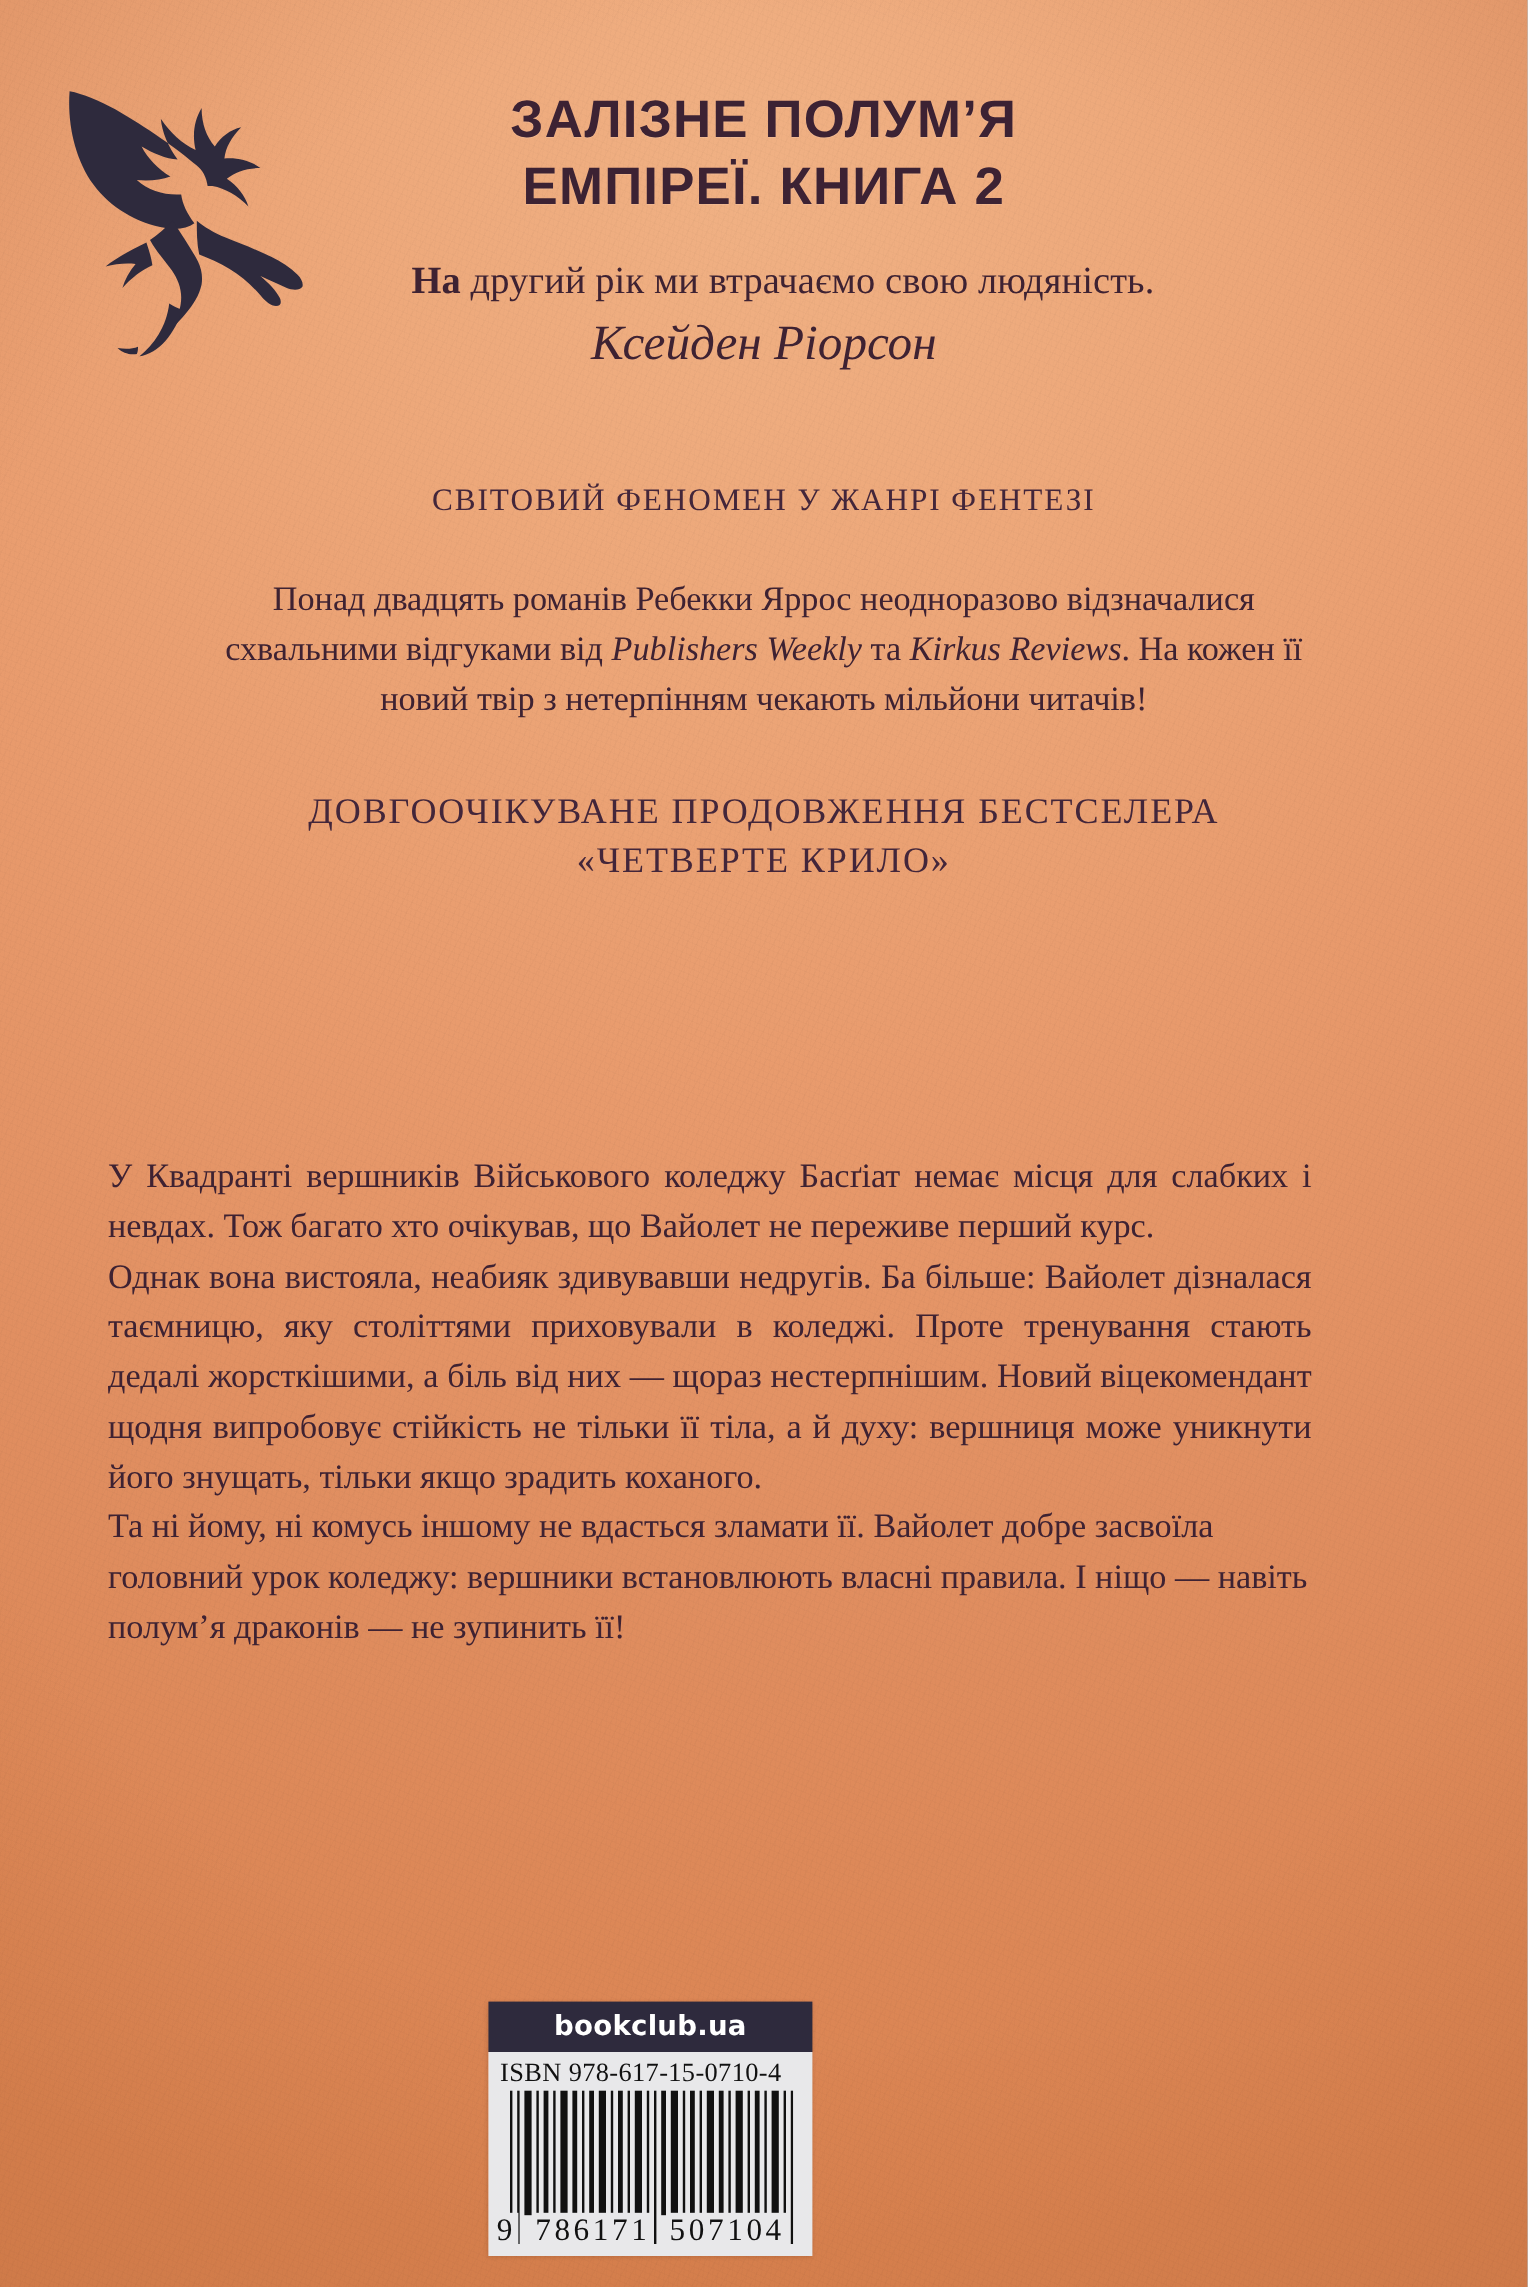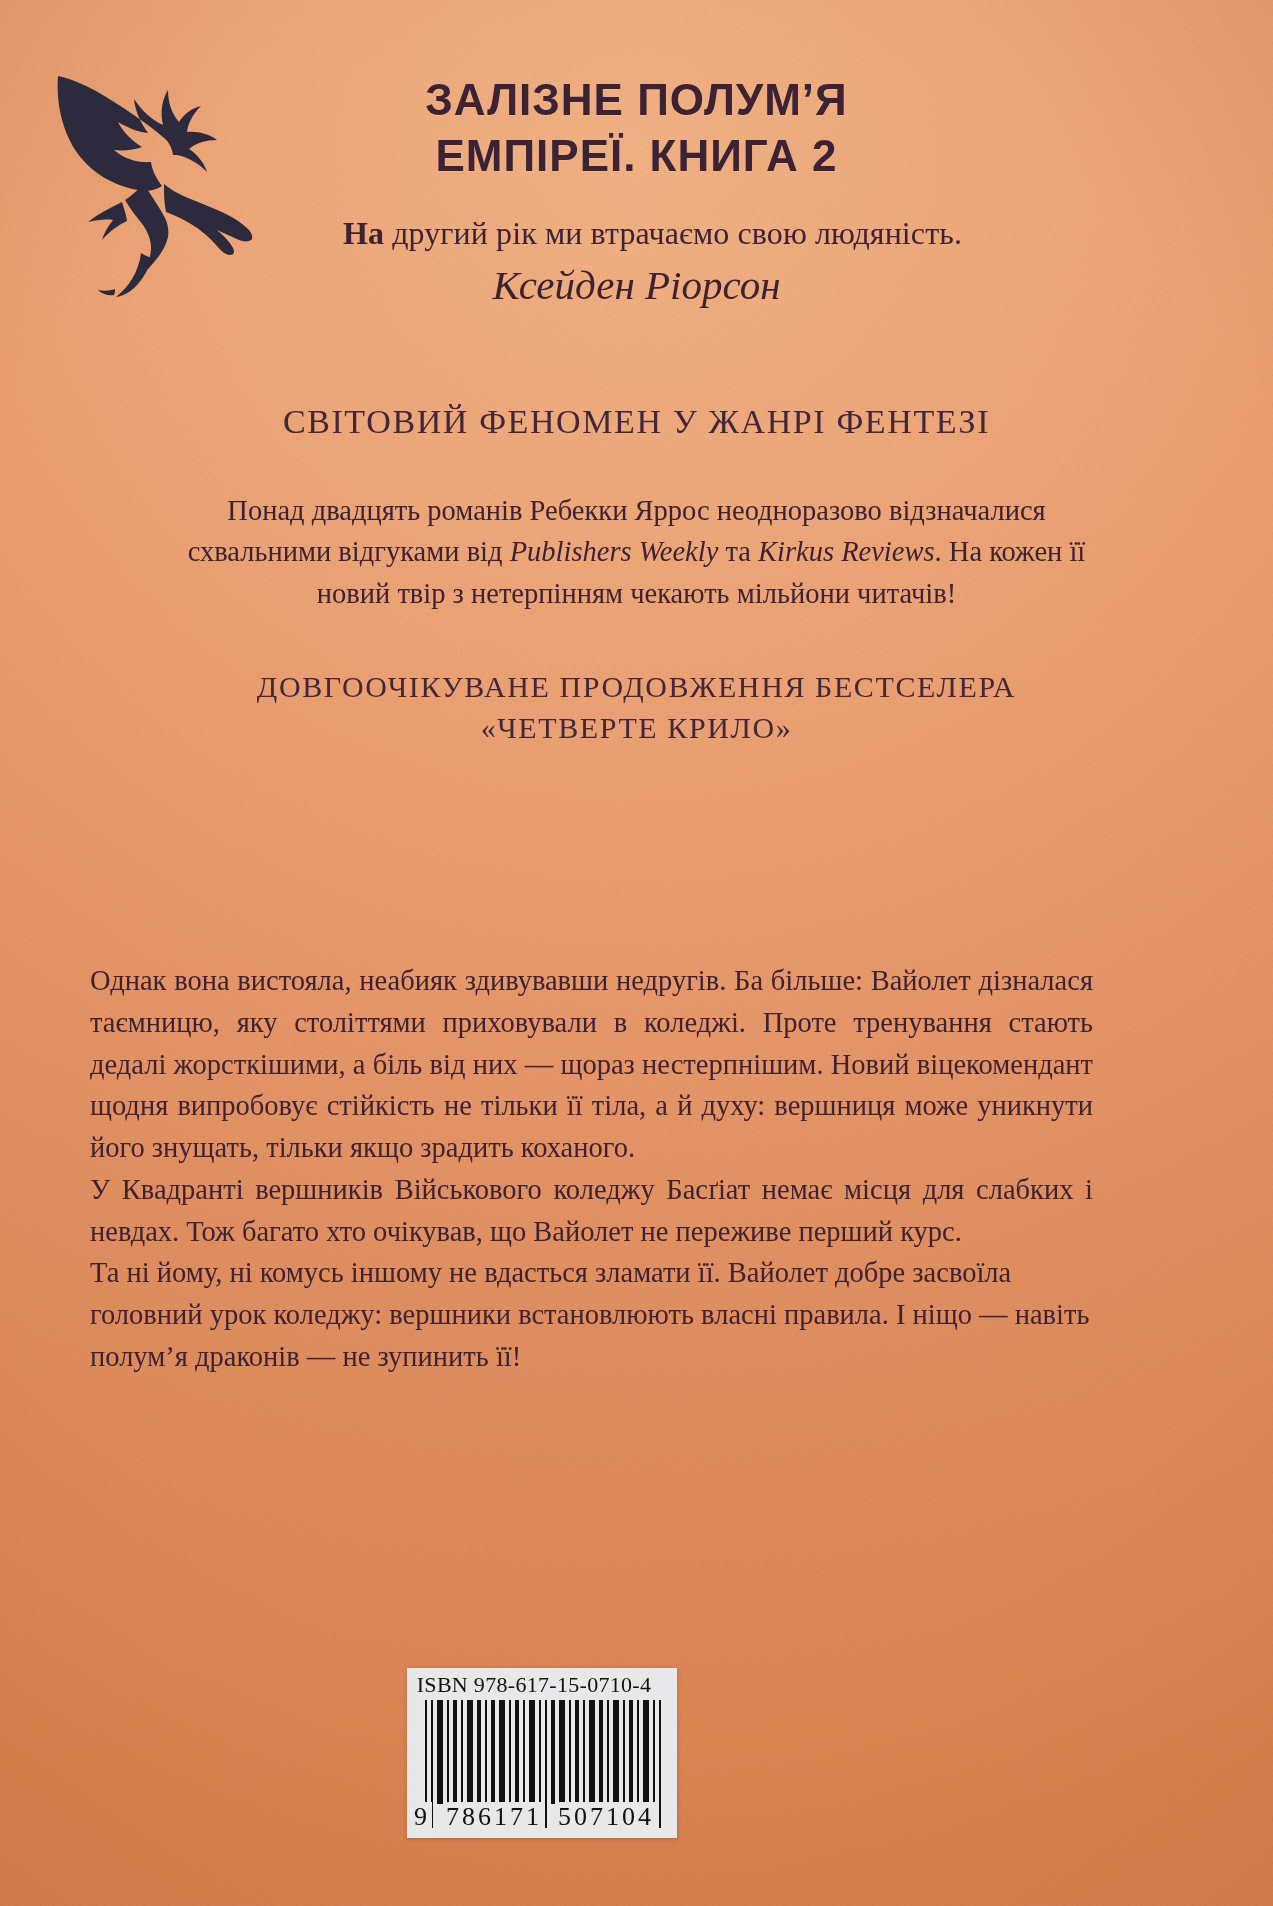--- a/index.html
+++ b/index.html
@@ -90,21 +90,21 @@
   
   .promo {
     position: absolute;
     left: 120px;
     width: 1033px;
     top: 400px;
     text-align: center;
     z-index: 4;
   }
   .promo-head {
-    font-size: 34px;
+    font-size: 26px;
     letter-spacing: 1.6px;
     line-height: 1.28;
     color: #43263a;
   }
   .promo-body {
     margin-top: 46px;
     font-size: 28.5px;
     line-height: 1.47;
     color: #3e2232;
     padding: 0 60px;
@@ -242,26 +242,29 @@
   <div class="promo">
     <div class="promo-head">СВІТОВИЙ ФЕНОМЕН У ЖАНРІ ФЕНТЕЗІ</div>
     <div class="promo-body"><span>Понад двадцять романів Ребекки Яррос неодноразово відзначалися схвальними відгуками від </span><i>Publishers Weekly</i><span> та </span><i>Kirkus Reviews</i><span>. На кожен її новий твір з нетерпінням чекають мільйони читачів!</span></div>
     <div class="promo-head2">
       <div>ДОВГООЧІКУВАНЕ ПРОДОВЖЕННЯ БЕСТСЕЛЕРА</div>
       <div>«ЧЕТВЕРТЕ КРИЛО»</div>
     </div>
   </div>
 
   <div class="blurb">
+    <p>У Квадранті вершників Військового коледжу Басґіат немає місця для слабких і невдах. Тож багато хто очікував, що Вайолет не переживе перший курс.</p>
     <p>Однак вона вистояла, неабияк здивувавши недругів. Ба більше: Вайолет дізналася таємницю, яку століттями приховували в коледжі. Проте тренування стають дедалі жорсткішими, а біль від них — щораз нестерпнішим. Новий віцекомендант щодня випробовує стійкість не тільки її тіла, а й духу: вершниця може уникнути його знущать, тільки якщо зрадить коханого.</p>
-    <p>У Квадранті вершників Військового коледжу Басґіат немає місця для слабких і невдах. Тож багато хто очікував, що Вайолет не переживе перший курс.</p>
     <p class="last-free">Та ні йому, ні комусь іншому не вдасться зламати її. Вайолет добре засвоїла головний урок коледжу: вершники встановлюють власні правила. І ніщо — навіть полум’я драконів — не зупинить її!</p>
   </div>
 
   <div id="barcode-block">
+    <div id="bc-brandbar">
+      <span id="bc-brand">bookclub.ua</span>
+    </div>
     <div id="bc-white">
       <div id="bc-isbn">ISBN 978-617-15-0710-4</div>
       <svg id="bc-bars" viewBox="0 0 240 128" preserveAspectRatio="none" xmlns="http://www.w3.org/2000/svg">
         <g fill="#111111">
           <rect x="4" y="0" width="2" height="128"></rect>
           <rect x="10" y="0" width="2" height="128"></rect>
           <rect x="16" y="0" width="6" height="104"></rect>
           <rect x="26" y="0" width="2" height="104"></rect>
           <rect x="32" y="0" width="4" height="104"></rect>
           <rect x="40" y="0" width="2" height="104"></rect>

